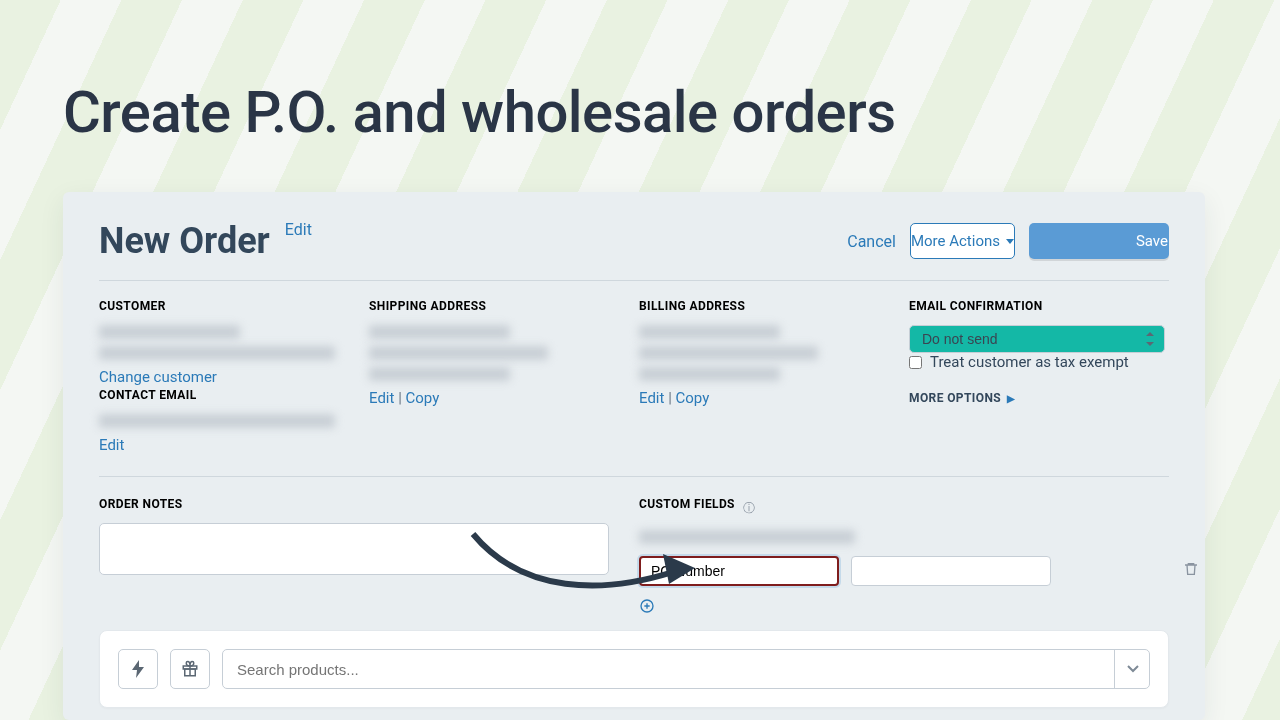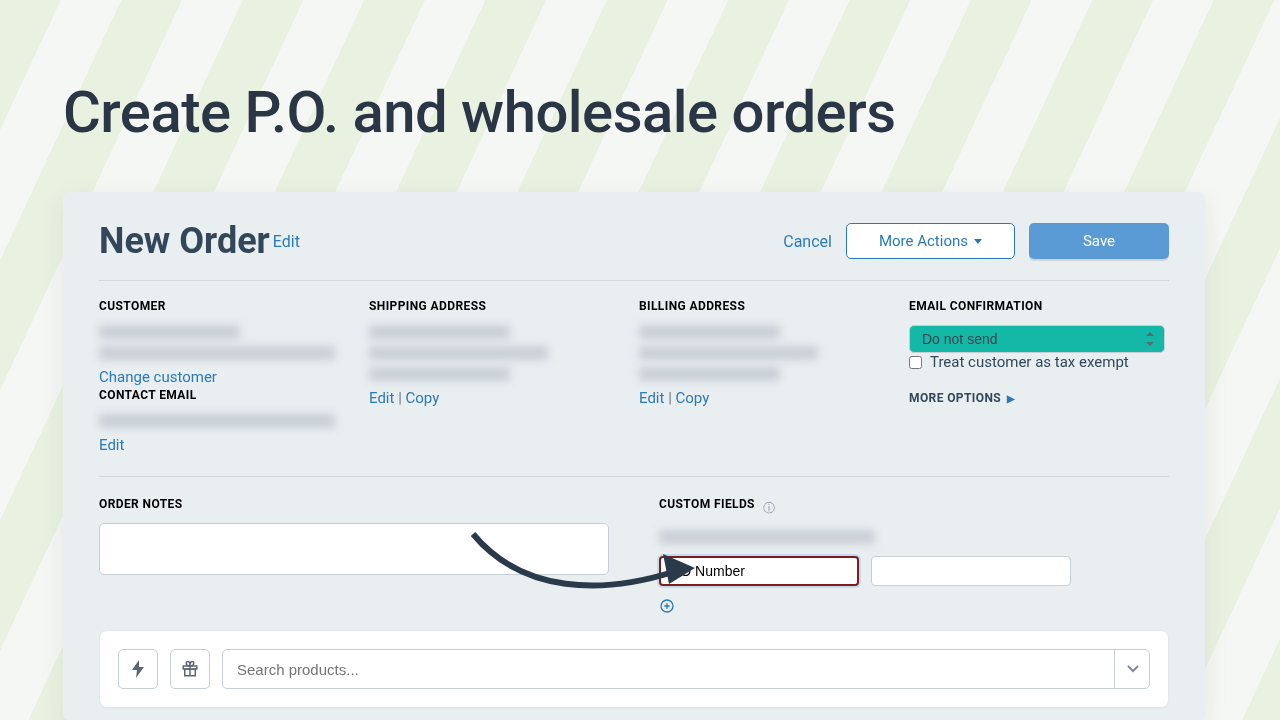--- a/index.html
+++ b/index.html
@@ -29,33 +29,33 @@
     box-shadow: 0 8px 26px rgba(40,50,60,0.08);
     overflow: hidden;
   }
 
   .panel-inner { padding: 0 36px; }
 
   .header-row {
     display: flex; align-items: center; justify-content: space-between;
     padding: 28px 0 18px 0;
   }
-  .title-group { display: flex; align-items: center; gap: 3px; }
+  .title-group { display: flex; align-items: flex-start; gap: 15px; }
   .new-order-title { font-size: 36px; font-weight: 700; color: #33475b; }
   .title-edit { font-size: 16px; color: #2b7ab8; cursor: pointer; }
 
   .header-actions { display: flex; align-items: center; gap: 14px; }
   .link-cancel { color: #2b7ab8; font-size: 16px; cursor: pointer; }
   .btn {
     display: inline-flex; align-items: center; gap: 6px;
-    height: 36px; padding: 0 32px; border-radius: 5px;
+    height: 36px; padding: 0 0; border-radius: 5px;
     font-size: 15px; cursor: pointer; border: 1px solid transparent;
   }
   .btn-outline { background: #fff; border-color: #2b7ab8; color: #2b7ab8; }
-  .btn-primary { background: #5a9bd5; color: #fff; min-width: 140px; justify-content: center; box-shadow: 0 2px 0 rgba(0,0,0,0.1); }
+  .btn-primary { background: #5a9bd5; color: #fff; min-width: 140px; justify-content: flex-end; box-shadow: 0 2px 0 rgba(0,0,0,0.1); }
   .caret-down {
     width: 0; height: 0; border-left: 4px solid transparent; border-right: 4px solid transparent;
     border-top: 5px solid #2b7ab8;
   }
 
   .divider { height: 1px; background: #cfd7dd; margin: 0 0 18px 0; }
 
   .grid {
     display: grid;
     grid-template-columns: 256px 256px 256px 256px;
@@ -83,21 +83,21 @@
   .select-caret {
     position: absolute; right: 10px; top: 50%; transform: translateY(-50%);
     pointer-events:none; color:#6b7785; font-size: 12px;
   }
   .select-caret svg { display:block; }
   .chk-row { display: flex; align-items: center; gap: 8px; font-size: 15px; color: #33475b; }
   .more-opts { margin-top: 20px; font-size: 12px; font-weight: 700; letter-spacing: 0.4px; color:#33475b; display:flex; align-items:center; gap:6px; cursor:pointer; }
   .more-opts .tri { color:#2b7ab8; font-size:10px; }
 
   .row2 {
-    display:grid; grid-template-columns: 540px 540px; column-gap: 20px;
+    display:grid; grid-template-columns: 540px 540px; 
     margin-top: 22px;
     padding-top: 20px;
     border-top: 1px solid #cfd7dd;
   }
   .notes-box {
     width: 510px; height: 52px; background:#fff; border:1px solid #c6ced6; border-radius:5px;
     margin-top: 10px;
   }
 
   .custom-fields .blur-line { margin-top:10px; }

